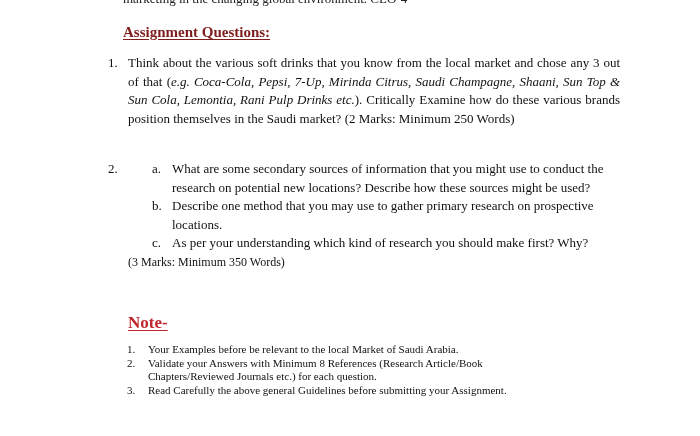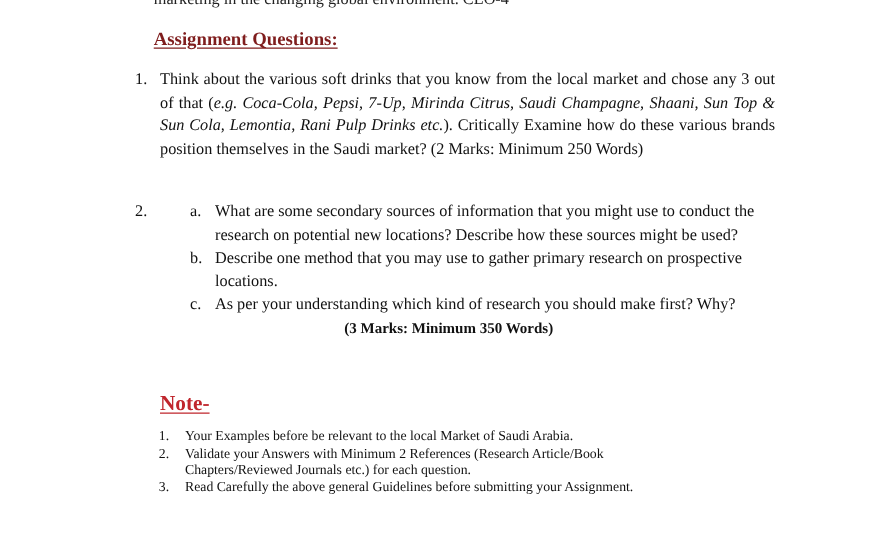--- a/index.html
+++ b/index.html
@@ -10,21 +10,21 @@
     .heading { position: absolute; left: 123px; top: 24px; font-size: 15px; font-weight: bold;
                color: #7f1d1d; text-decoration: underline; text-underline-offset: 2px; }
     .q { position: absolute; left: 108px; width: 512px; font-size: 13px; line-height: 18.6px; }
     .q .num { position: absolute; left: 0; top: 0; }
     .q .body { margin-left: 20px; text-align: justify; }
     .q .body i { font-style: italic; }
     .q .body b { font-weight: normal; }
     .sub { position: relative; margin-left: 24px; }
     .sub .letter { position: absolute; left: 0; top: 0; }
     .sub .text { margin-left: 20px; }
-    .marks2 { text-align: center; font-weight: bold; font-size: 12px; margin-right: 30px; }
+    .marks2 { text-align: left; font-weight: normal; font-size: 12px; margin-right: 30px; }
     .note-head { position: absolute; left: 128px; top: 313px; font-size: 17px; font-weight: bold;
                  color: #c0262d; text-decoration: underline; text-underline-offset: 2px; }
     .notes { position: absolute; left: 127px; top: 343px; width: 480px; font-size: 11px; line-height: 13.5px; }
     .note { position: relative; }
     .note .n { position: absolute; left: 0; top: 0; }
     .note .t { margin-left: 21px; }
   </style>
 </head>
 <body>
 
@@ -58,19 +58,19 @@
 
 <div class="note-head">Note-</div>
 
 <div class="notes">
   <div class="note">
     <span class="n">1.</span>
     <div class="t">Your Examples before be relevant to the local Market of Saudi Arabia.</div>
   </div>
   <div class="note">
     <span class="n">2.</span>
-    <div class="t" style="width:400px;">Validate your Answers with Minimum 2 References (Research Article/Book Chapters/Reviewed Journals etc.) for each question.</div>
+    <div class="t" style="width:400px;">Validate your Answers with Minimum 8 References (Research Article/Book Chapters/Reviewed Journals etc.) for each question.</div>
   </div>
   <div class="note">
     <span class="n">3.</span>
     <div class="t">Read Carefully the above general Guidelines before submitting your Assignment.</div>
   </div>
 </div>
 
 </body></html>

